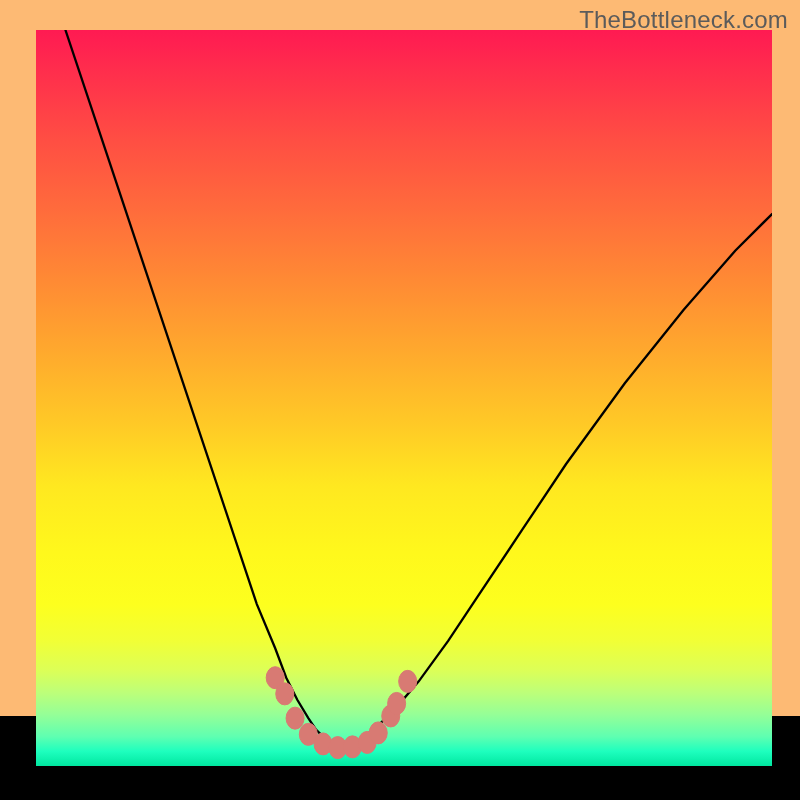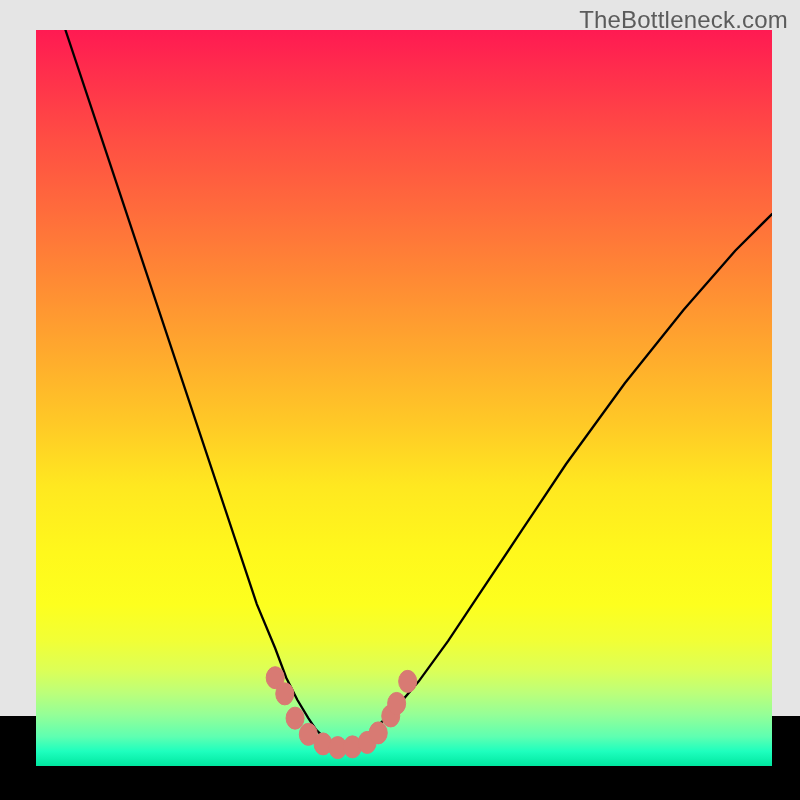--- a/index.html
+++ b/index.html
@@ -8,21 +8,21 @@
     width: 800px;
     height: 800px;
     overflow: hidden;
     background: #000;
     font-family: Arial, Helvetica, sans-serif;
   }
   .frame {
     position: absolute;
     left: 0; top: 0;
     width: 800px; height: 716px;
-    background: #e5e5e5;
+    background: #fdba74;
   }
   .plot {
     position: absolute;
     left: 36px;
     top: 30px;
     width: 736px;
     height: 736px;
     background: linear-gradient(to bottom,
       #ff1a52 0%,
       #ff2f4c 6%,

